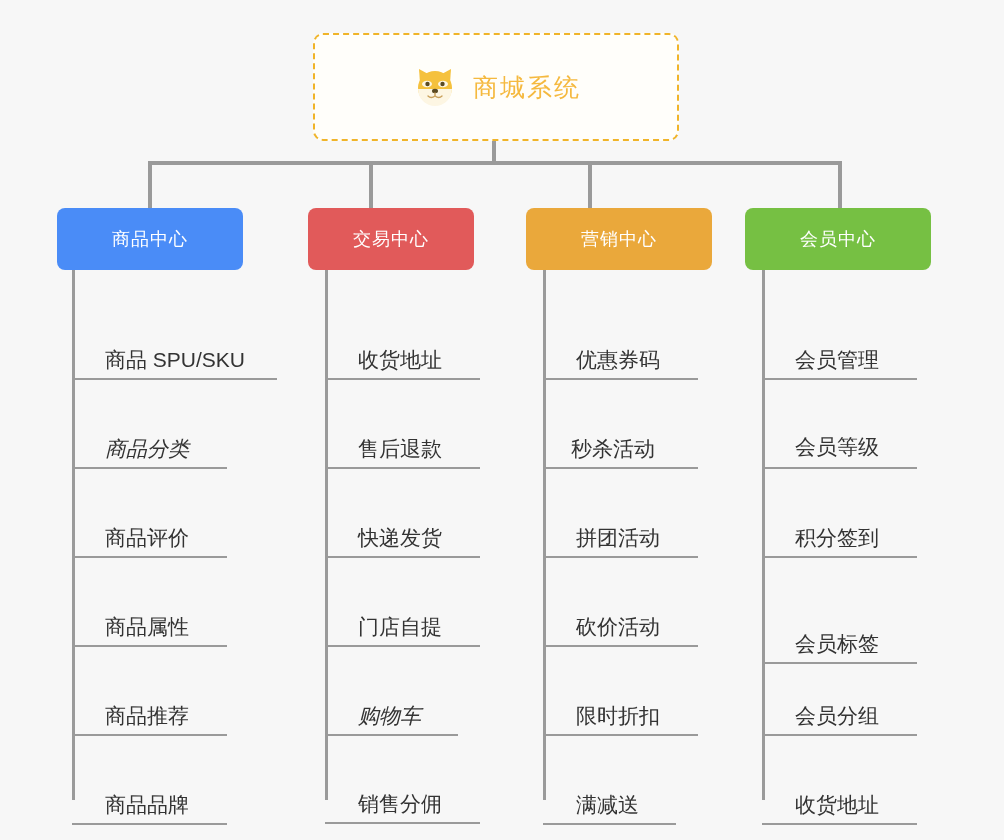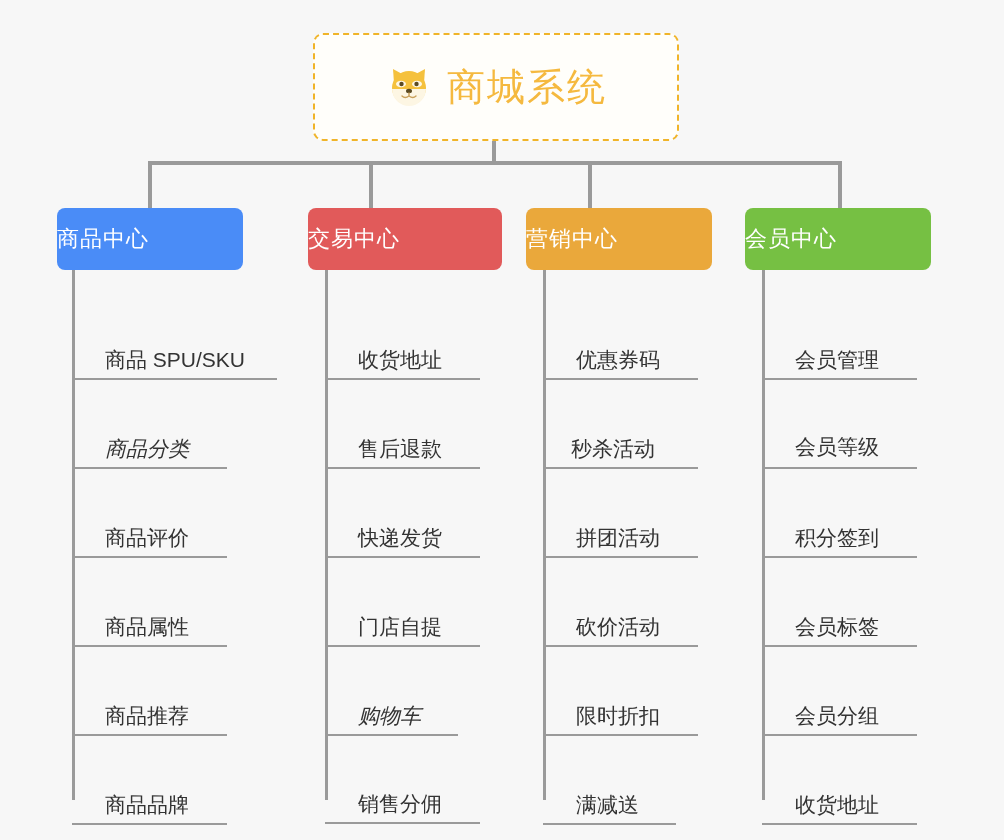--- a/index.html
+++ b/index.html
@@ -36,21 +36,21 @@
     gap: 14px;
   }
   .root-emoji {
     width: 48px;
     height: 48px;
     position: relative;
     flex: 0 0 auto;
   }
   .root-emoji svg { display: block; }
   .root-title {
-    font-size: 38px;
+    font-size: 25px;
     line-height: 1;
     color: #f5b93f;
     letter-spacing: 2px;
     white-space: nowrap;
   }
 
   
   .conn {
     position: absolute;
     background: #9a9a9a;
@@ -75,23 +75,23 @@
 
   
   .cat-box {
     position: absolute;
     top: 208px;
     height: 62px;
     border-radius: 8px;
     box-sizing: border-box;
     display: flex;
     align-items: center;
-    justify-content: flex-start;
+    justify-content: center;
     color: #ffffff;
-    font-size: 22px;
+    font-size: 18px;
     letter-spacing: 1px;
     white-space: nowrap;
   }
 
   
   .leaf-col {
     position: absolute;
     top: 270px;
   }
   .leaf-spine {
@@ -177,21 +177,21 @@
         <div class="leaf-item" style="top: 267px; width: 155px; border-bottom-color: rgb(154, 154, 154);">
           <span class="leaf-label">商品属性</span>
         </div>
         <div class="leaf-item" style="top: 356px; width: 155px; border-bottom-color: rgb(154, 154, 154);">
           <span class="leaf-label">商品推荐</span>
         </div>
         <div class="leaf-item" style="top: 445px; width: 155px; border-bottom-color: rgb(154, 154, 154);">
           <span class="leaf-label">商品品牌</span>
         </div>
       </div>
-      <div class="cat-box" style="left: 308px; width: 194px; background: rgb(225, 90, 90);">
+      <div class="cat-box" style="left: 308px; width: 166px; background: rgb(225, 90, 90);">
         <span>交易中心</span>
       </div>
       <div class="leaf-col" style="left: 325px;">
         <div class="leaf-spine" style="background: rgb(154, 154, 154);"></div>
         <div class="leaf-item" style="top: 0px; width: 155px; border-bottom-color: rgb(154, 154, 154);">
           <span class="leaf-label">收货地址</span>
         </div>
         <div class="leaf-item" style="top: 89px; width: 155px; border-bottom-color: rgb(154, 154, 154);">
           <span class="leaf-label">售后退款</span>
         </div>
@@ -239,21 +239,21 @@
         <div class="leaf-spine" style="background: rgb(154, 154, 154);"></div>
         <div class="leaf-item" style="top: 0px; width: 155px; border-bottom-color: rgb(154, 154, 154);">
           <span class="leaf-label">会员管理</span>
         </div>
         <div class="leaf-item" style="top: 89px; width: 155px; border-bottom-color: rgb(154, 154, 154); font-family: Liberation Mono, monospace;">
           <span class="leaf-label">会员等级</span>
         </div>
         <div class="leaf-item" style="top: 178px; width: 155px; border-bottom-color: rgb(154, 154, 154);">
           <span class="leaf-label">积分签到</span>
         </div>
-        <div class="leaf-item" style="top: 267px; width: 155px; border-bottom-color: rgb(154, 154, 154);">
+        <div class="leaf-item" style="top: 284px; width: 155px; border-bottom-color: rgb(154, 154, 154);">
           <span class="leaf-label">会员标签</span>
         </div>
         <div class="leaf-item" style="top: 356px; width: 155px; border-bottom-color: rgb(154, 154, 154);">
           <span class="leaf-label">会员分组</span>
         </div>
         <div class="leaf-item" style="top: 445px; width: 155px; border-bottom-color: rgb(154, 154, 154);">
           <span class="leaf-label">收货地址</span>
         </div>
       </div>
     </div>

